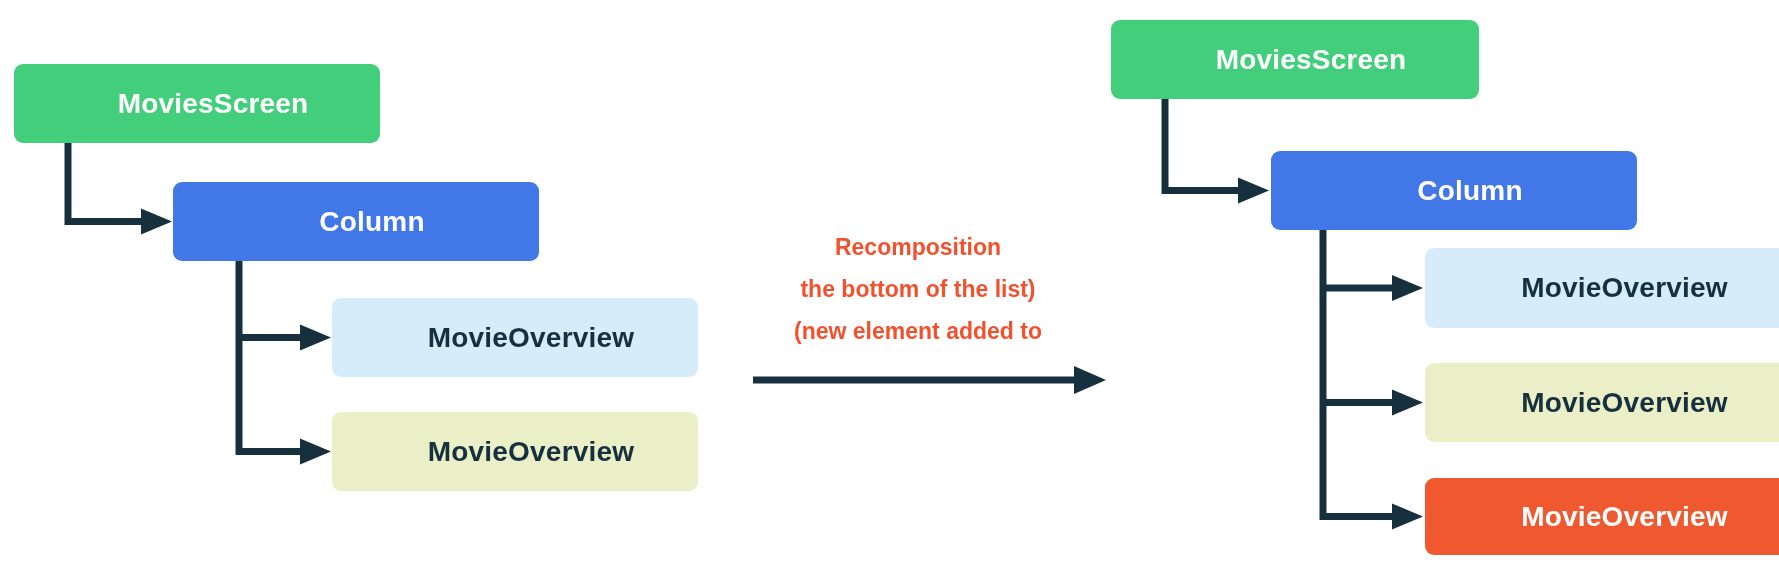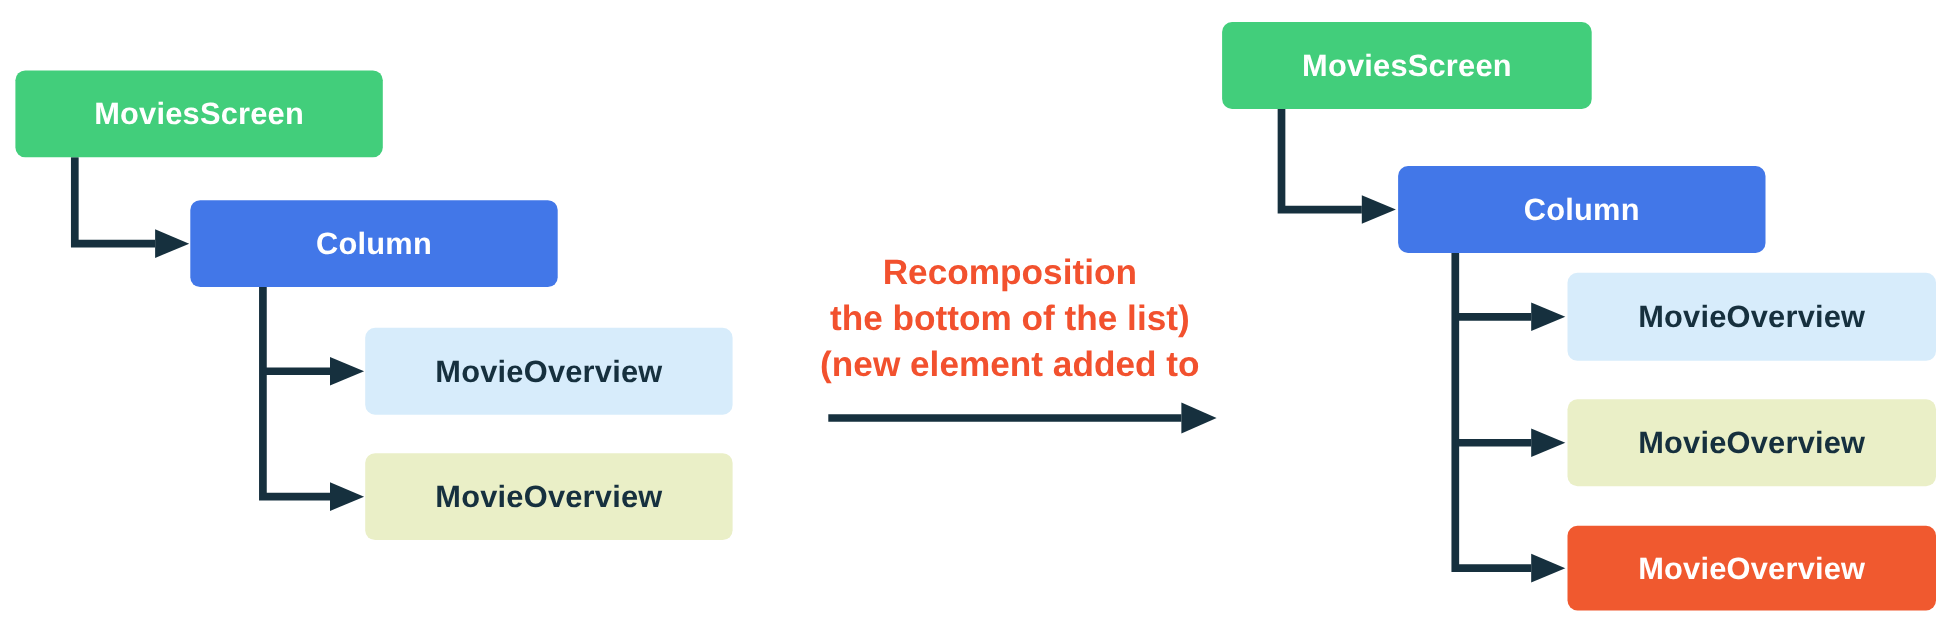--- a/index.html
+++ b/index.html
@@ -36,28 +36,29 @@
   .node {
     position: absolute;
     border-radius: 9px;
     display: flex;
     align-items: center;
     justify-content: center;
     font-size: 28px;
     font-weight: 600;
     letter-spacing: 0.2px;
     white-space: nowrap;
+    padding-left: 32px;
   }
   .annotation {
     position: absolute;
     left: 658px;
     top: 226px;
     width: 520px;
     text-align: center;
-    font-size: 32px;
+    font-size: 23px;
     line-height: 42px;
     font-weight: 600;
   }
 </style>
 </head>
 <body>
 
 <div class="canvas">
 
   <svg class="connectors" viewBox="0 0 1779 584" xmlns="http://www.w3.org/2000/svg" style="color: rgb(22, 48, 62);">

